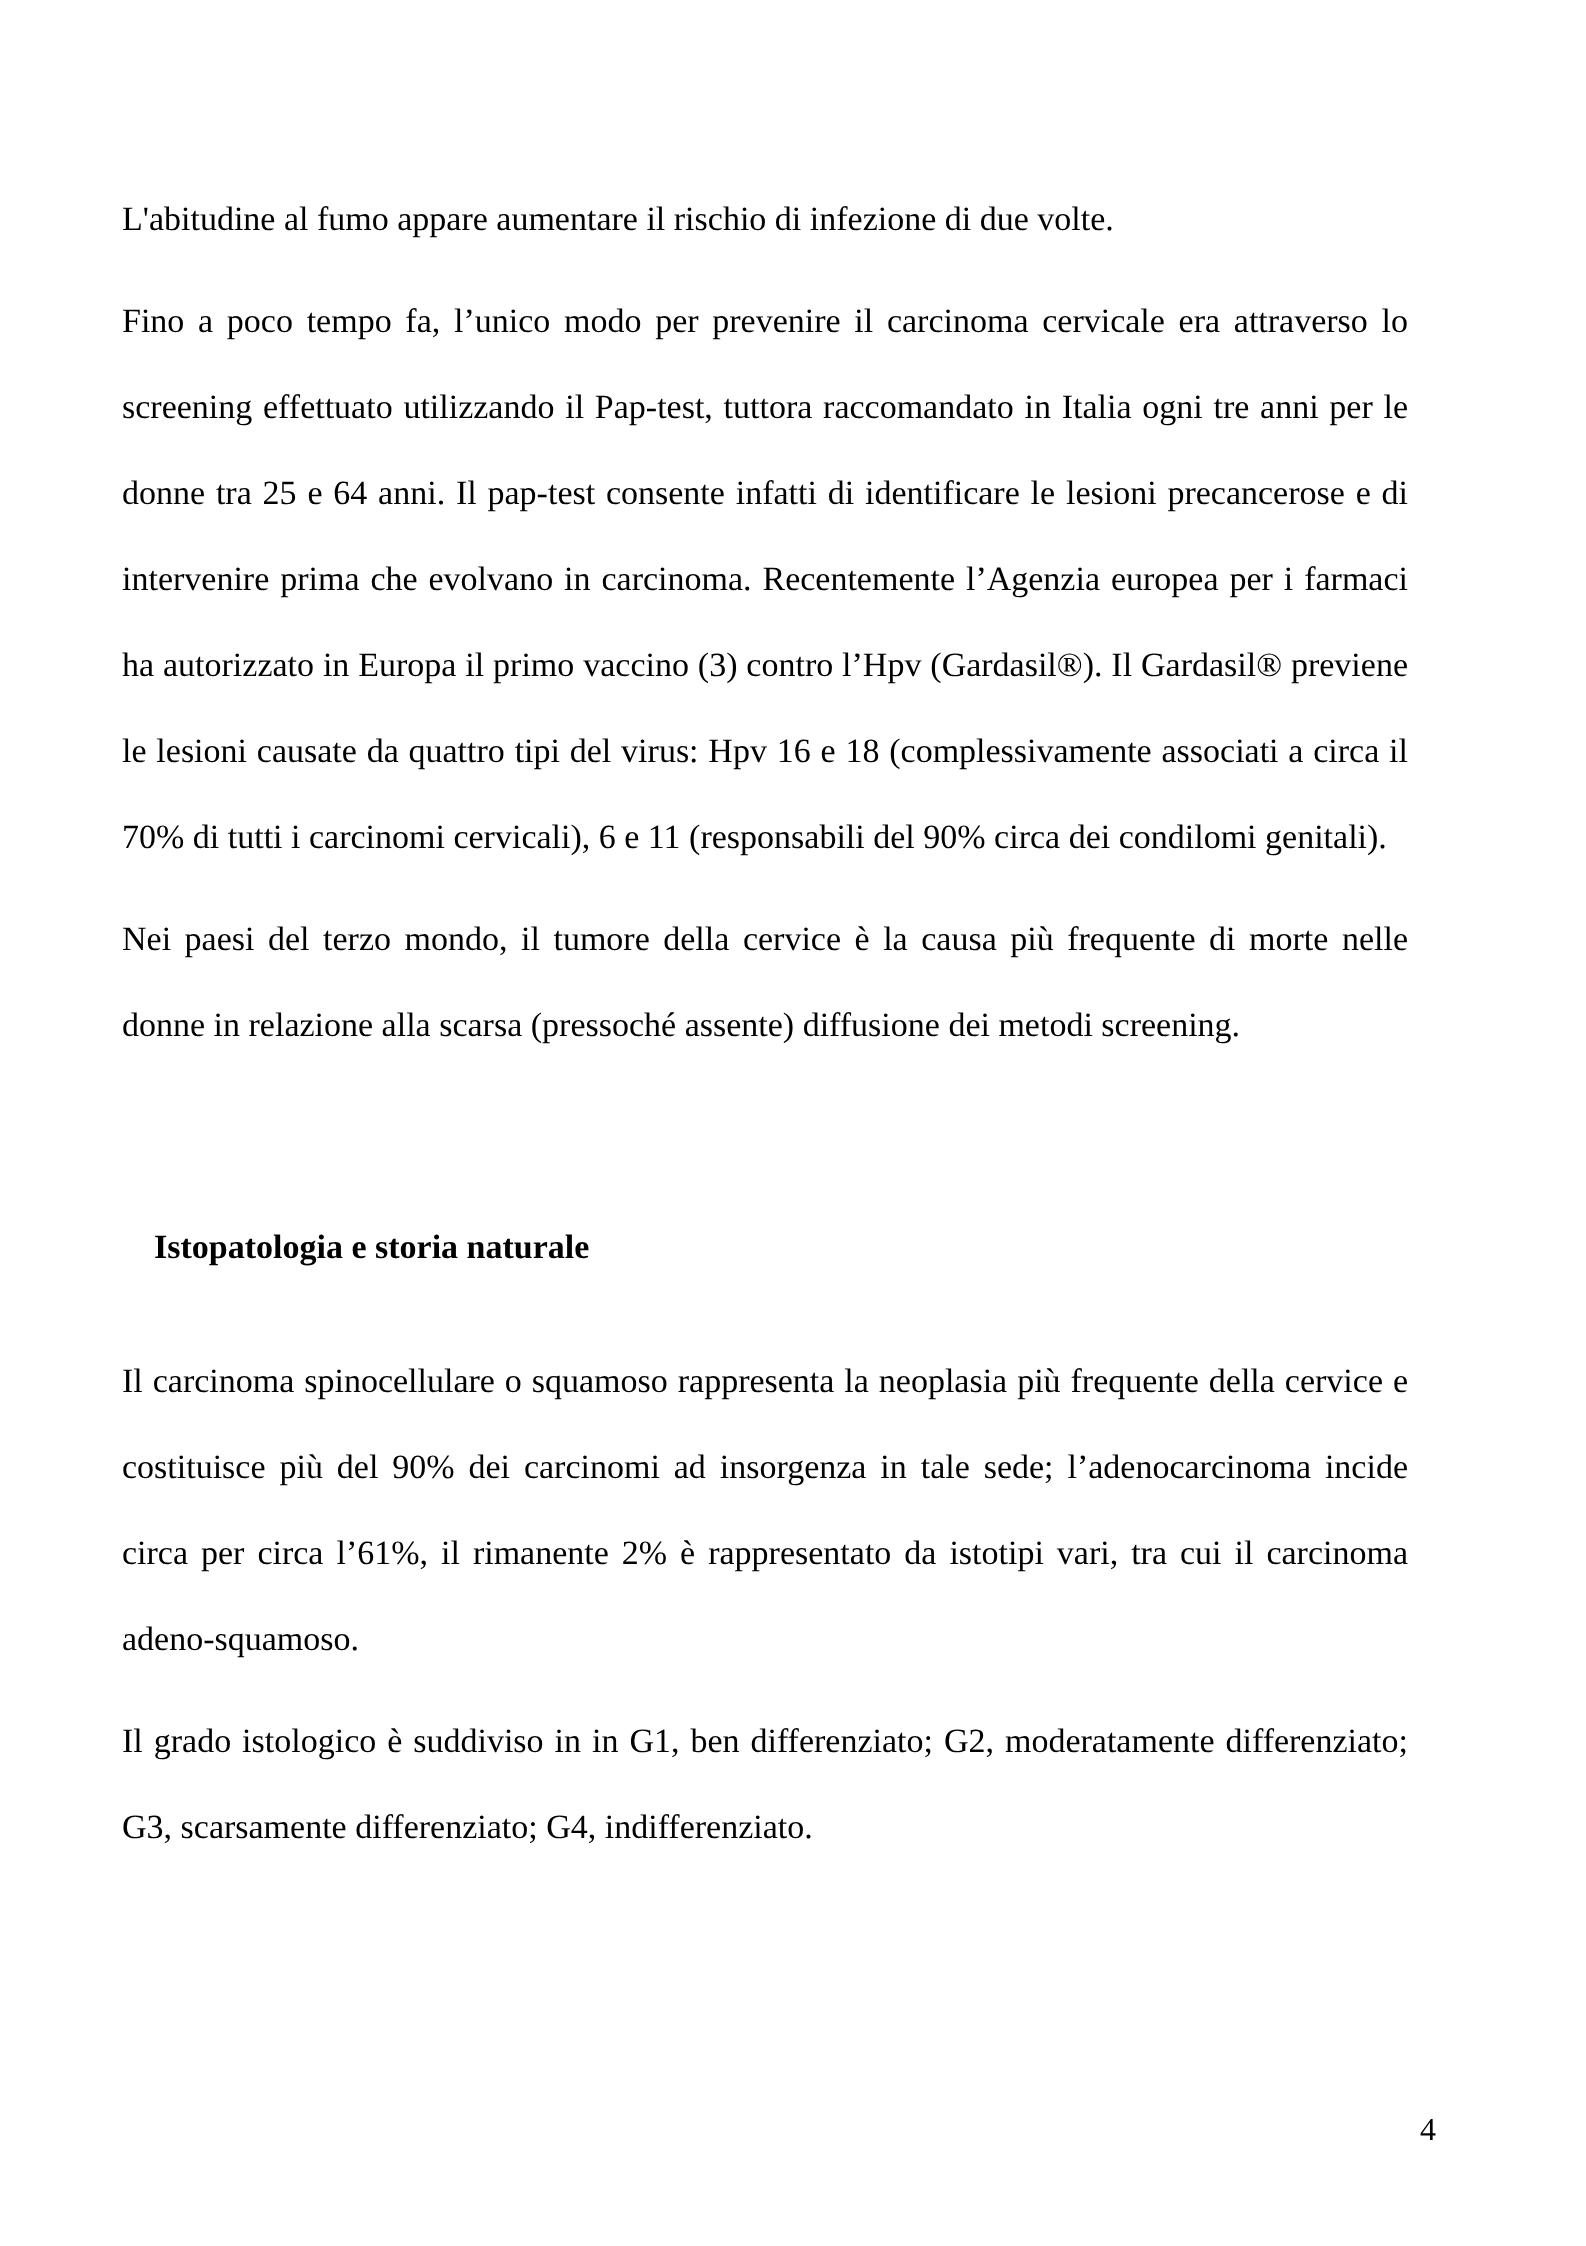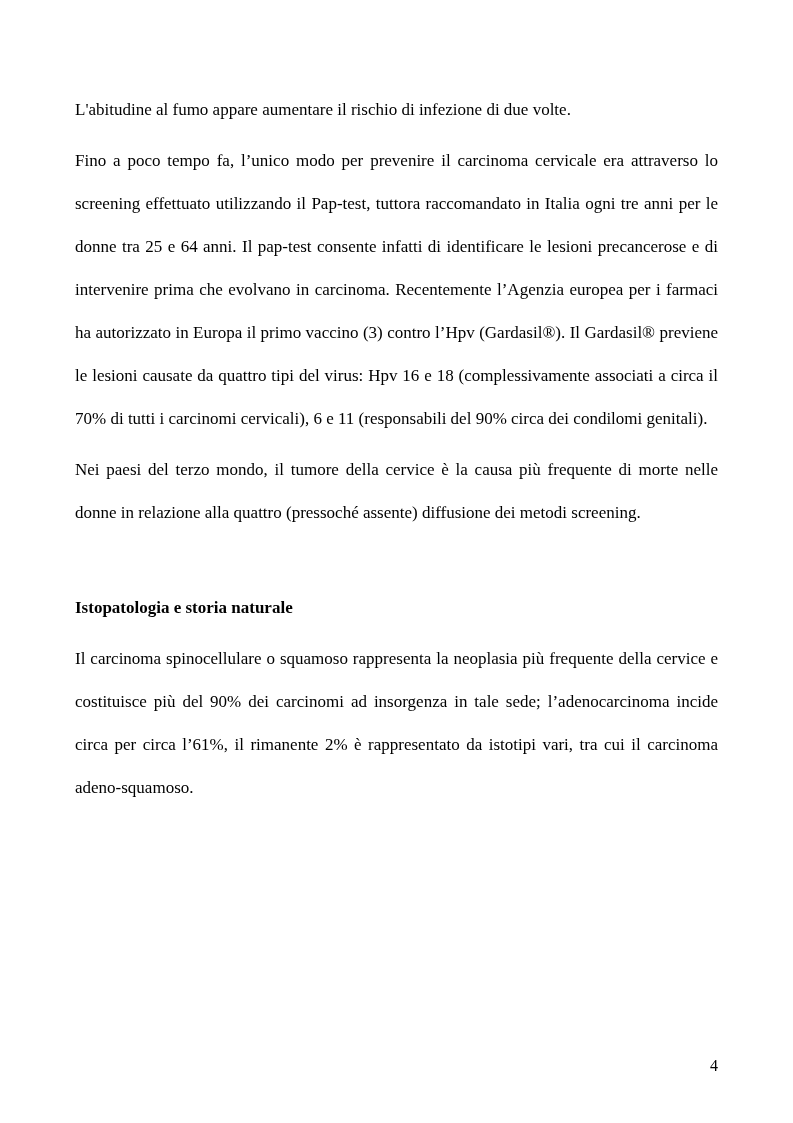--- a/index.html
+++ b/index.html
@@ -17,37 +17,37 @@
     background: #ffffff;
     overflow: hidden;
     font-family: "Liberation Serif", "DejaVu Serif", serif;
     color: #000000;
     -webkit-font-smoothing: antialiased;
   }
 
   
   .text-column {
     position: absolute;
-    left: 75px;
+    left: 61px;
     top: 88px;
     width: 643px;
   }
 
   .para {
     margin: 0;
     font-size: 17px;
     line-height: 43px;
     text-align: justify;
     text-justify: inter-word;
     hyphens: none;
     -webkit-hyphens: none;
   }
 
   .section-heading {
-    margin: 0;
+    margin: 16px;
     font-size: 17px;
     line-height: 43px;
     font-weight: bold;
     text-align: left;
   }
 
   
   .spacer-lg {
     height: 52px;
   }
@@ -75,30 +75,31 @@
   <div class="text-column">
 
     <p class="para"> L'abitudine al fumo appare aumentare il rischio di infezione di due volte.</p>
 
     <div class="spacer-sm"></div>
 
     <p class="para">Fino a poco tempo fa, l’unico modo per prevenire il carcinoma cervicale era attraverso lo screening effettuato utilizzando il Pap-test, tuttora raccomandato in Italia ogni tre anni per le donne tra 25 e 64 anni. Il pap-test consente infatti di identificare le lesioni precancerose e di intervenire prima che evolvano in carcinoma. Recentemente l’Agenzia europea per i farmaci ha autorizzato in Europa il primo vaccino (3) contro l’Hpv (Gardasil®). Il Gardasil® previene le lesioni causate da quattro tipi del virus: Hpv 16 e 18 (complessivamente associati a circa il 70% di tutti i carcinomi cervicali), 6 e 11 (responsabili del 90% circa dei condilomi genitali).</p>
 
     <div class="spacer-sm"></div>
 
-    <p class="para">Nei paesi del terzo mondo, il tumore della cervice è la causa più frequente di morte nelle donne in relazione alla quattro (pressoché assente) diffusione dei metodi screening.</p>
+    <p class="para">Nei paesi del terzo mondo, il tumore della cervice è la causa più frequente di morte nelle donne in relazione alla scarsa (pressoché assente) diffusione dei metodi screening.</p>
 
     <div class="spacer-lg"></div>
 
     <h2 class="section-heading">Istopatologia e storia naturale</h2>
 
     <div class="spacer-sm"></div>
 
     <p class="para">Il carcinoma spinocellulare o squamoso rappresenta la neoplasia più frequente della cervice e costituisce più del 90% dei carcinomi ad insorgenza in tale sede; l’adenocarcinoma incide circa per circa l’61%, il rimanente 2% è rappresentato da istotipi vari, tra cui il carcinoma adeno-squamoso.</p>
 
     <div class="spacer-sm"></div>
 
+    <p class="para">Il grado istologico è suddiviso in in G1, ben differenziato; G2, moderatamente differenziato; G3, scarsamente differenziato; G4, indifferenziato.</p>
 
   </div>
 
   <div class="page-number">4</div>
 
 </div>
 
 </body></html>

